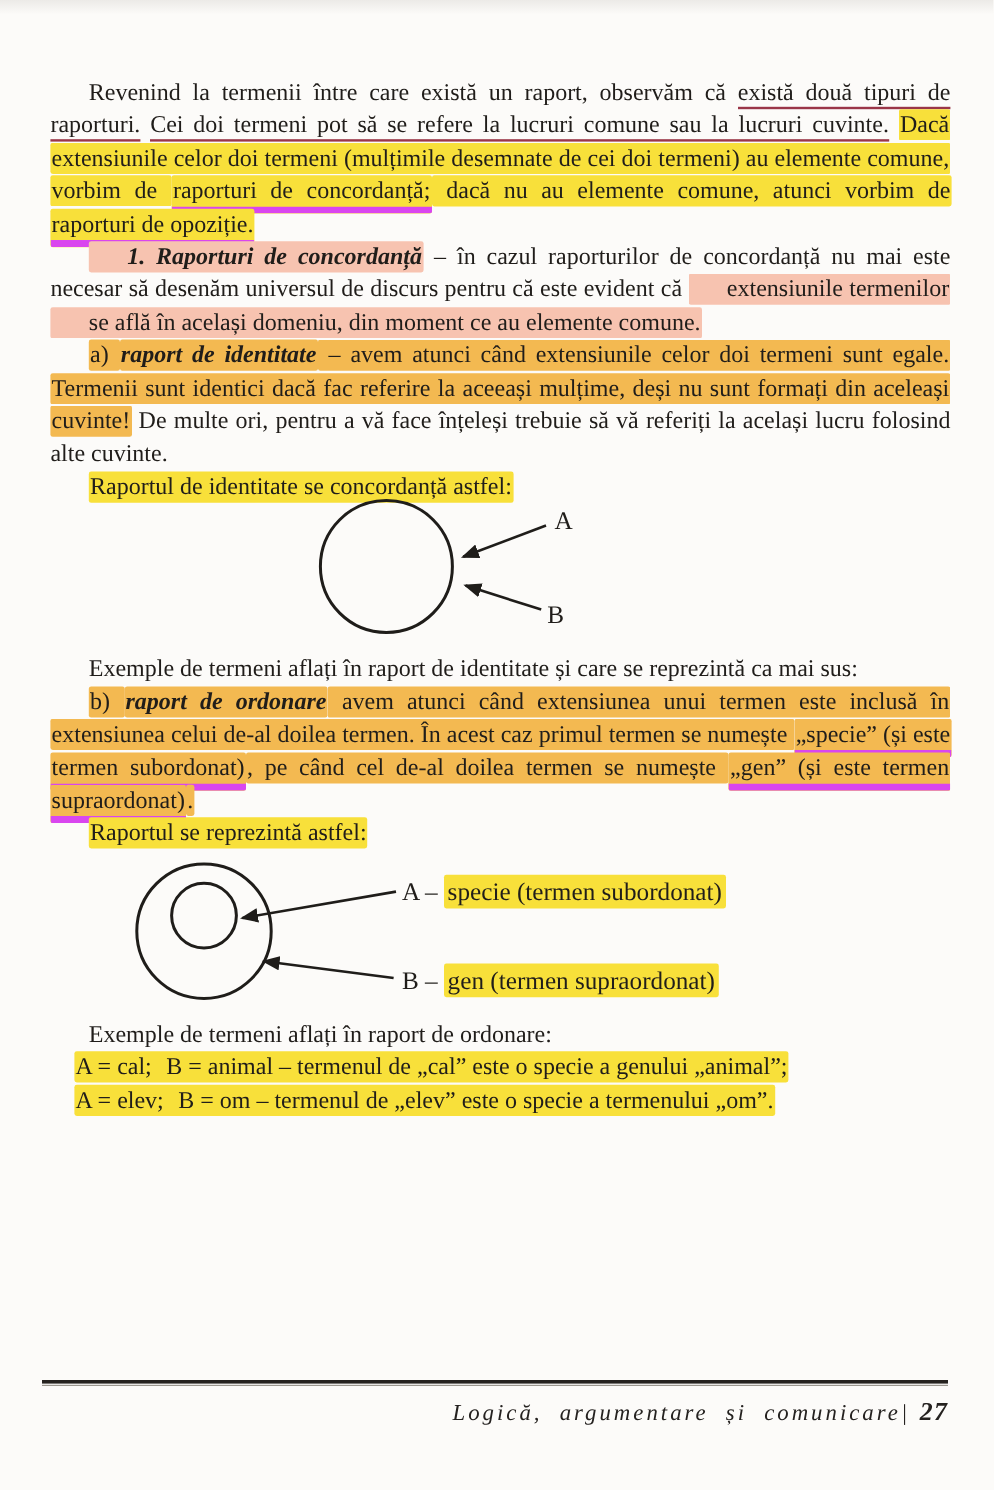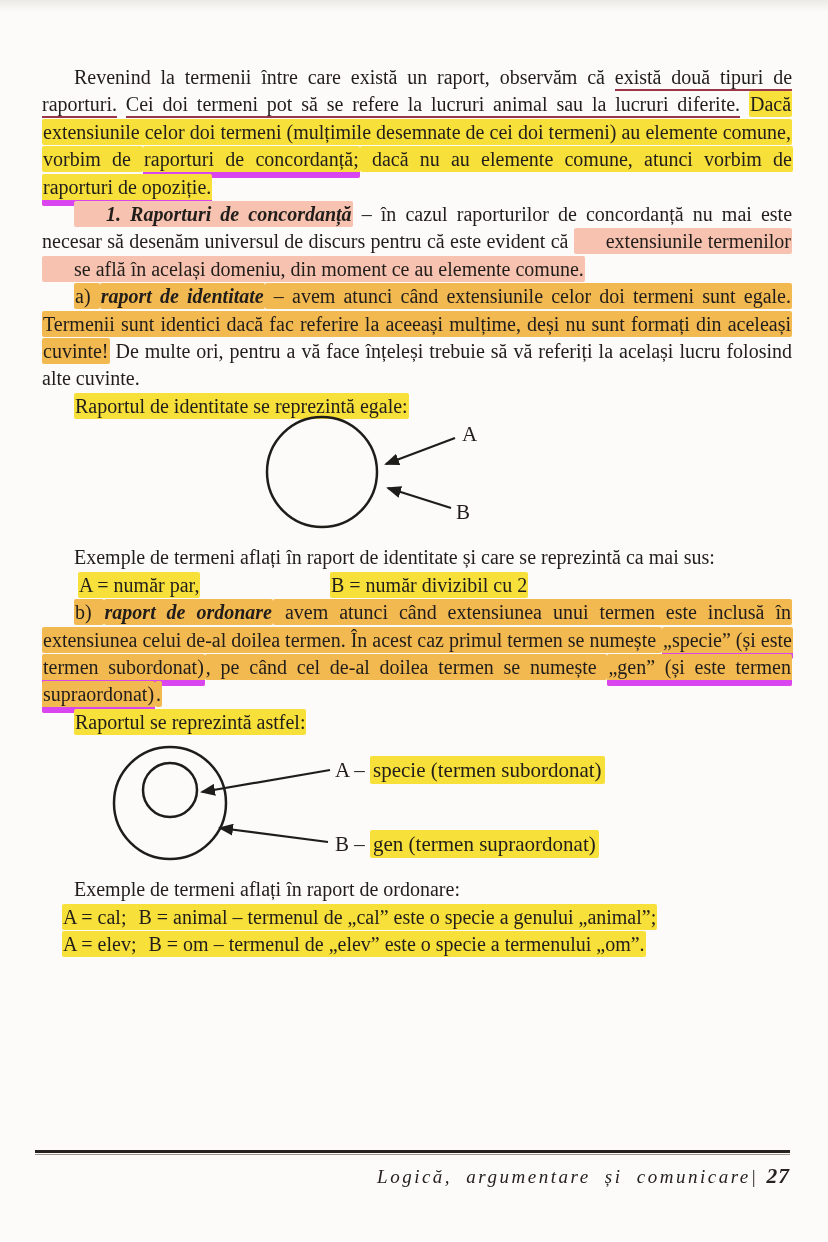--- a/index.html
+++ b/index.html
@@ -56,50 +56,49 @@
   .page-num{font-weight:bold;font-size:21.5px;letter-spacing:1px;margin-left:8px;}
 </style>
 </head>
 <body>
 
 <div class="page">
   <div class="content">
 
     <p><span>Revenind la termenii între care există un raport, observăm că</span>
       <span class="u-red">există două tipuri de raporturi.</span>
-      <span class="u-red">Cei doi termeni pot să se refere la lucruri animal sau la lucruri diferite.</span>
+      <span class="u-red">Cei doi termeni pot să se refere la lucruri comune sau la lucruri cuvinte.</span>
       <span class="hl-y">Dacă extensiunile celor doi termeni (mulțimile desemnate de cei doi termeni) au elemente comune, vorbim de </span><span class="hl-y u-dark">raporturi de concordanță;</span><span class="hl-y"> dacă nu au elemente comune, atunci vorbim de </span><span class="hl-y u-dark">raporturi de opoziție.</span></p>
 
     <p><span class="hl-p bi">1. Raporturi de concordanță</span>
       <span>– în cazul raporturilor de concordanță nu mai este necesar să desenăm universul de discurs pentru că este evident că</span>
       <span class="hl-p">extensiunile termenilor se află în același domeniu, din moment ce au elemente comune.</span></p>
 
     <p><span class="hl-o">a) </span><span class="hl-o bi">raport de identitate</span><span class="hl-o"> – avem atunci când extensiunile celor doi termeni sunt egale. Termenii sunt identici dacă fac referire la aceeași mulțime, deși nu sunt formați din aceleași cuvinte!</span>
       <span>De multe ori, pentru a vă face înțeleși trebuie să vă referiți la același lucru folosind alte cuvinte.</span></p>
 
-    <p><span class="hl-y">Raportul de identitate se reprezintă egale:</span></p>
+    <p><span class="hl-y">Raportul de identitate se concordanță astfel:</span></p>
 
     <div class="diagram diagram-identity">
       <svg width="750" height="124" viewBox="0 0 750 124">
         <defs>
           <marker id="ah1" markerUnits="userSpaceOnUse" markerWidth="15" markerHeight="12" refX="13" refY="6" orient="auto">
             <path d="M0,0 L15,6 L0,12 z" fill="#1f1d1a"></path>
           </marker>
         </defs>
         <circle cx="280" cy="52" r="55"></circle>
         <line x1="413" y1="18" x2="344" y2="44" marker-end="url(#ah1)"></line>
         <line x1="409" y1="88" x2="346" y2="68" marker-end="url(#ah1)"></line>
       </svg>
       <span class="dlabel" style="left:420px;top:2px;">A</span>
       <span class="dlabel" style="left:414px;top:80px;">B</span>
     </div>
 
     <p>Exemple de termeni aflați în raport de identitate și care se reprezintă ca mai sus:</p>
 
-    <p class="row ex-identity"><span class="cell-a"><span class="hl-y">A = număr par,</span></span><span class="hl-y">B = număr divizibil cu 2</span></p>
 
     <p><span class="hl-o">b) </span><span class="hl-o bi">raport de ordonare</span><span class="hl-o"> avem atunci când extensiunea unui termen este inclusă în extensiunea celui de-al doilea termen. În acest caz primul termen se numește </span><span class="hl-o u-dark">„specie” (și este termen subordonat)</span><span class="hl-o">, pe când cel de-al doilea termen se numește </span><span class="hl-o u-dark">„gen” (și este termen supraordonat)</span><span class="hl-o">.</span></p>
 
     <p><span class="hl-y">Raportul se reprezintă astfel:</span></p>
 
     <div class="diagram diagram-order">
       <svg width="750" height="140" viewBox="0 0 750 140">
         <defs>
           <marker id="ah2" markerUnits="userSpaceOnUse" markerWidth="15" markerHeight="12" refX="13" refY="6" orient="auto">
             <path d="M0,0 L15,6 L0,12 z" fill="#1f1d1a"></path>

